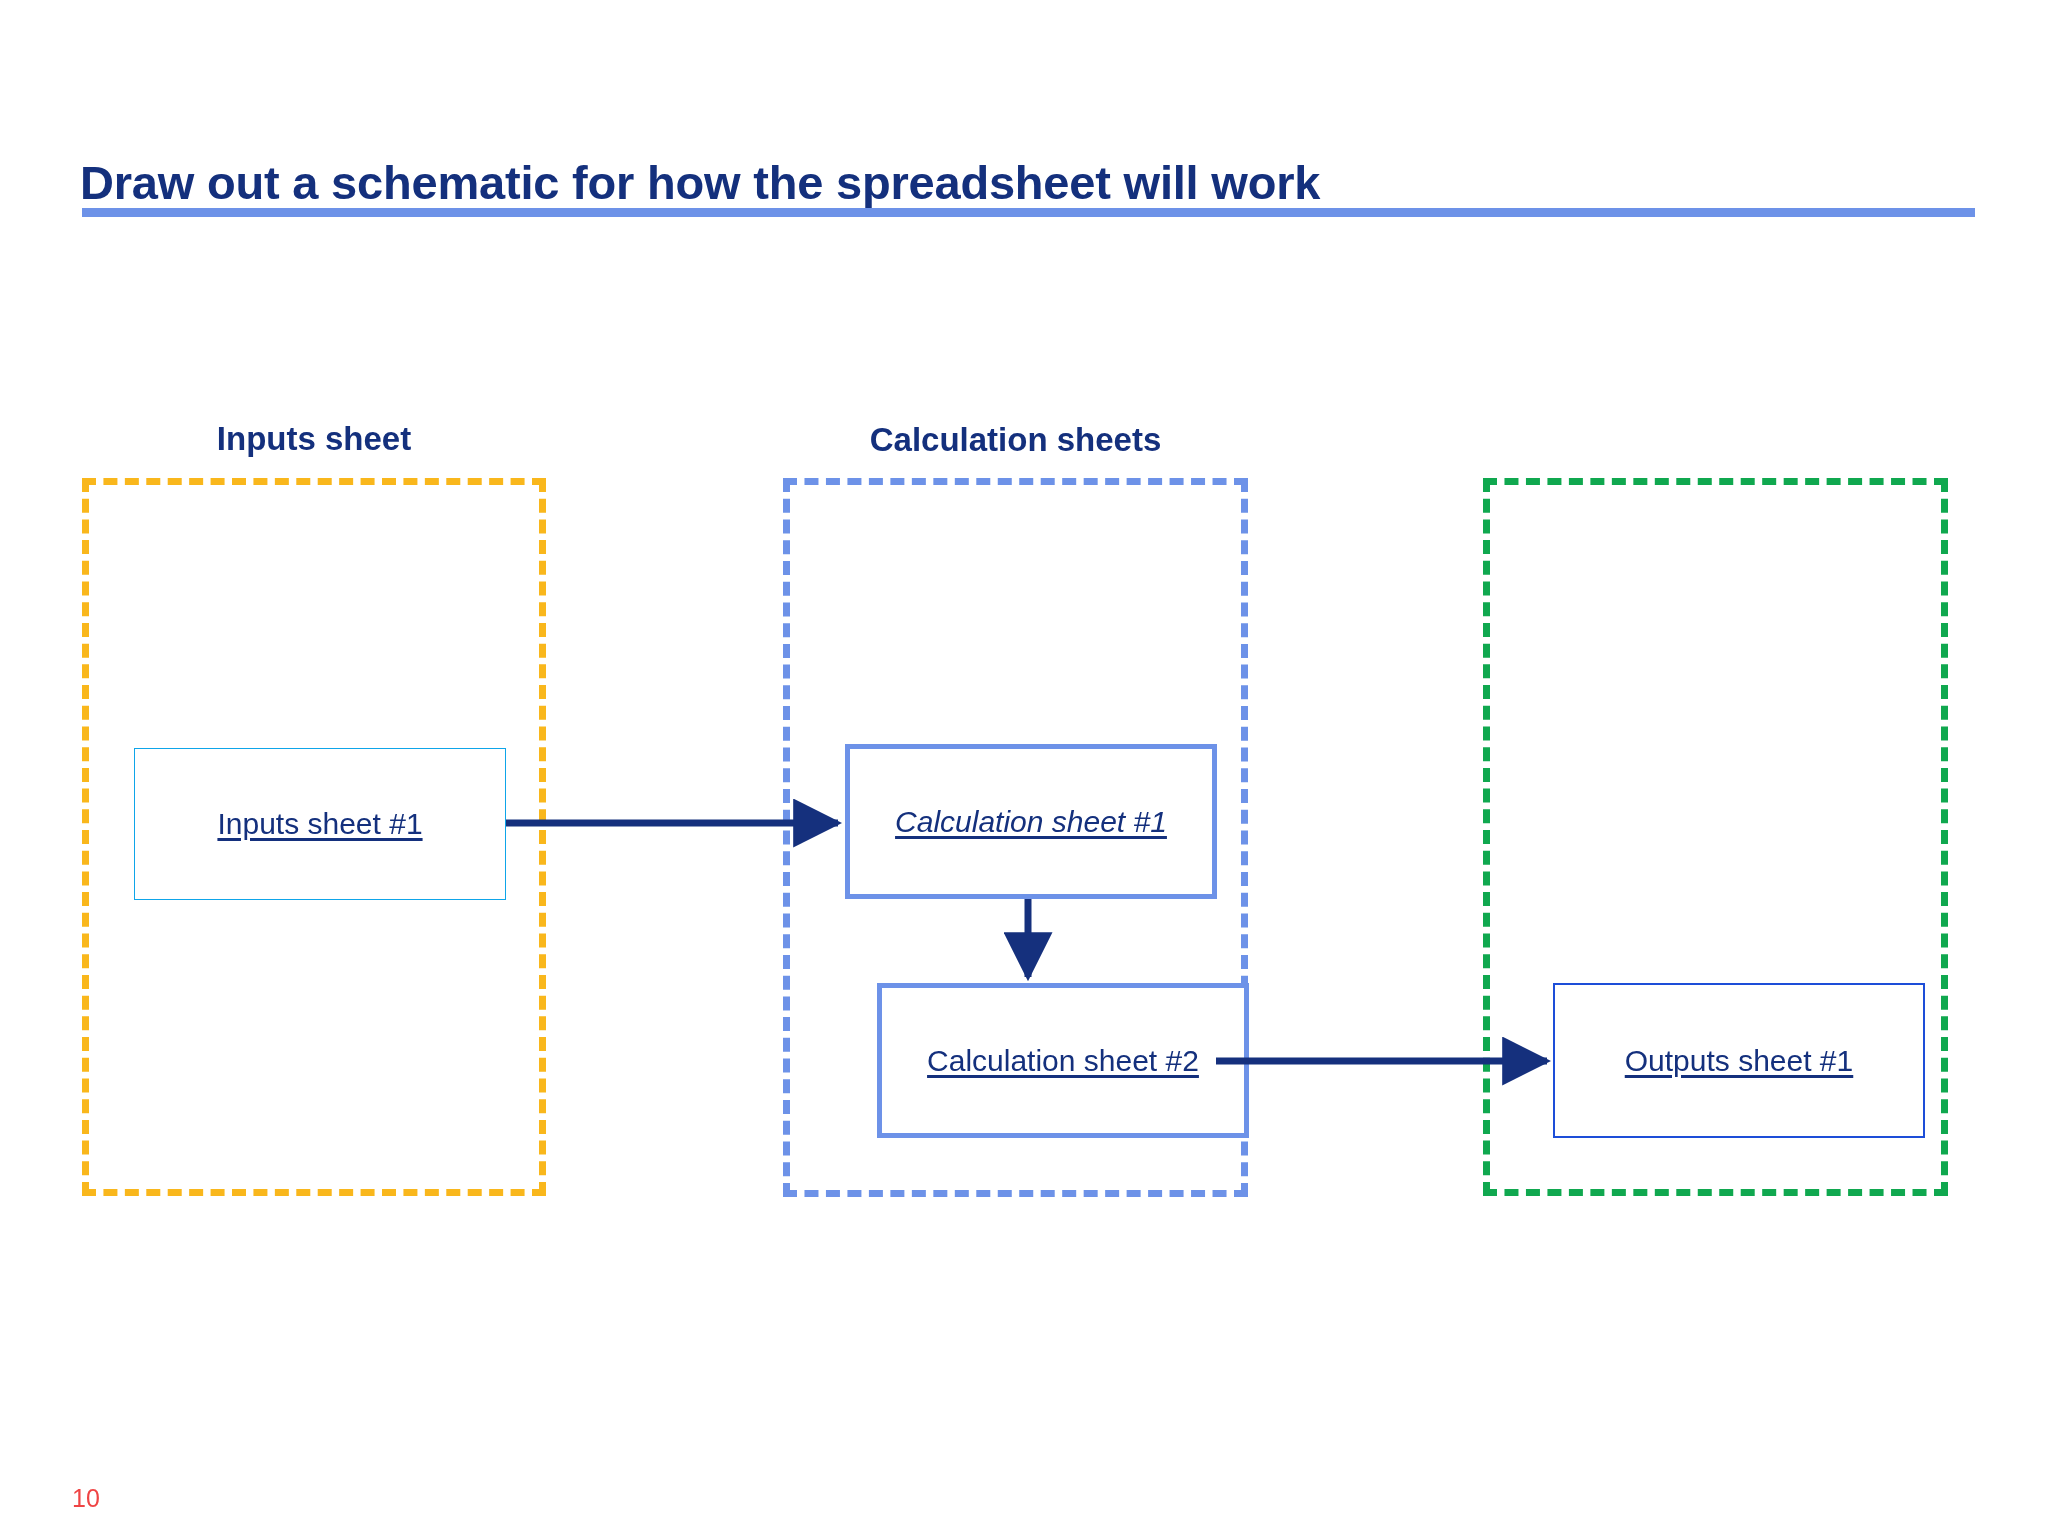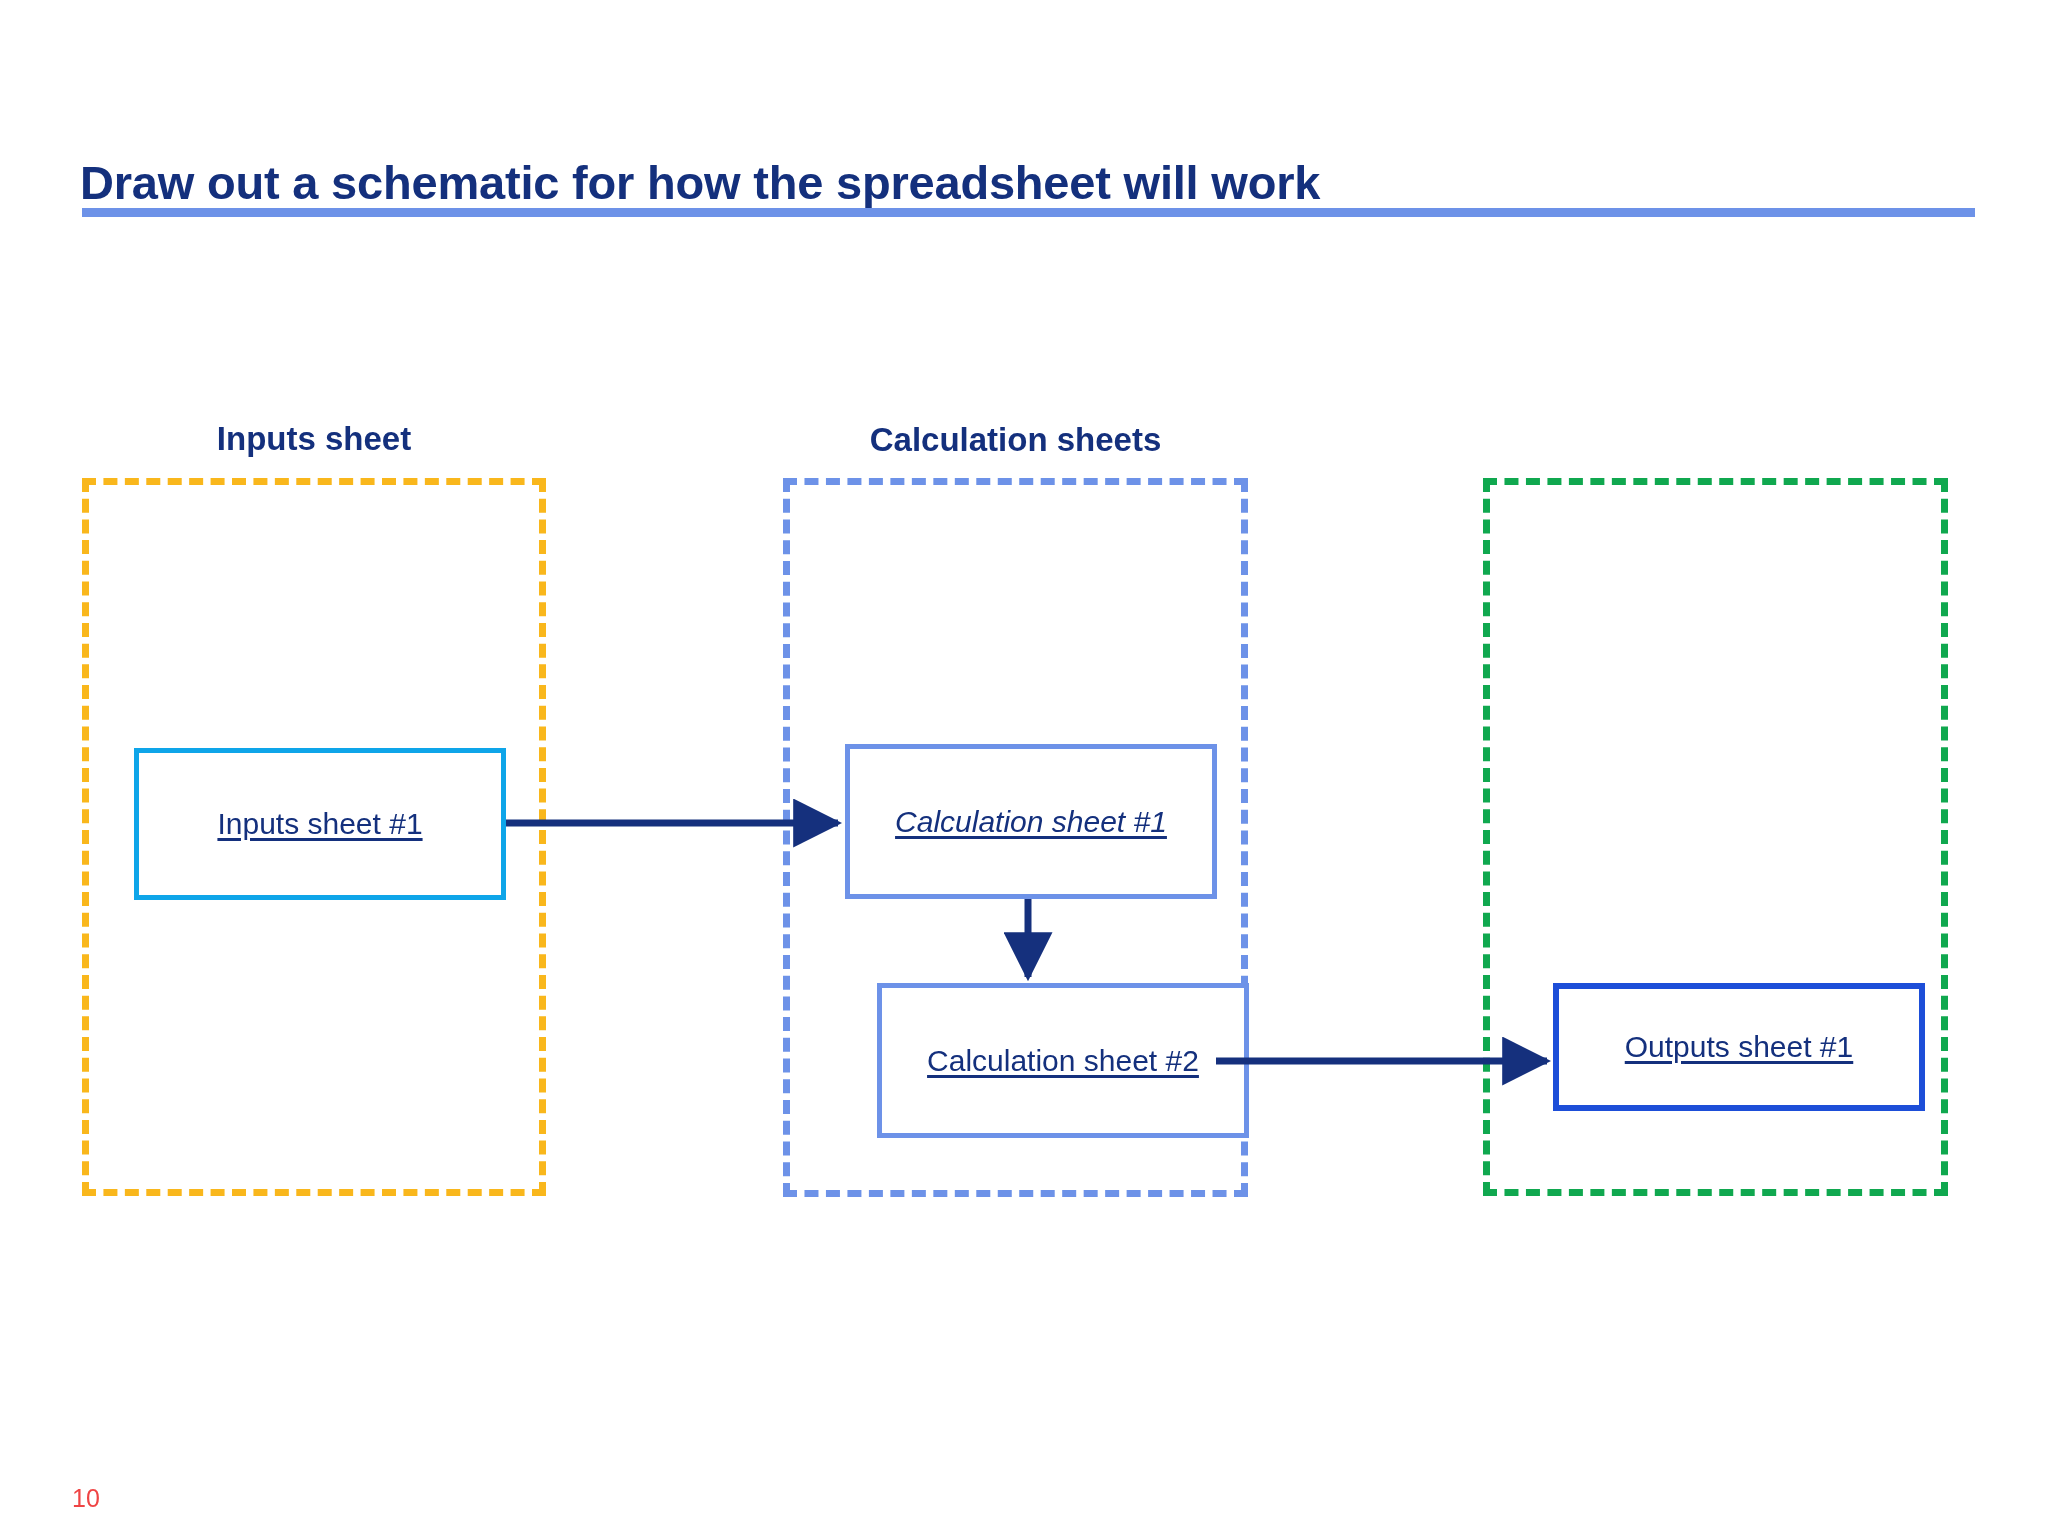--- a/index.html
+++ b/index.html
@@ -82,35 +82,35 @@
   }
   .sheet-box-label {
     font-size: 30px;
     color: #14307d;
     text-decoration: underline;
     text-underline-offset: 4px;
     white-space: nowrap;
   }
   #box-inputs-1 {
     left: 134px; top: 748px; width: 372px; height: 152px;
-    border: 5px solid #0ea5e9;
+    border: 1px solid #0ea5e9;
   }
   #box-calc-1 {
     left: 845px; top: 744px; width: 372px; height: 155px;
     border: 5px solid #6d92e8;
     font-style: italic;
   }
   #box-calc-2 {
     left: 845px; top: 983px; width: 372px; height: 155px;
     border: 5px solid #6d92e8;
     margin-left: 32px;
   }
   #box-outputs-1 {
-    left: 1553px; top: 983px; width: 372px; height: 128px;
-    border: 6px solid #1d4ed8;
+    left: 1553px; top: 983px; width: 372px; height: 155px;
+    border: 2px solid #1d4ed8;
   }
 
   
   #connectors {
     position: absolute;
     left: 0; top: 0;
     width: 2048px;
     height: 1536px;
     pointer-events: none;
   }

